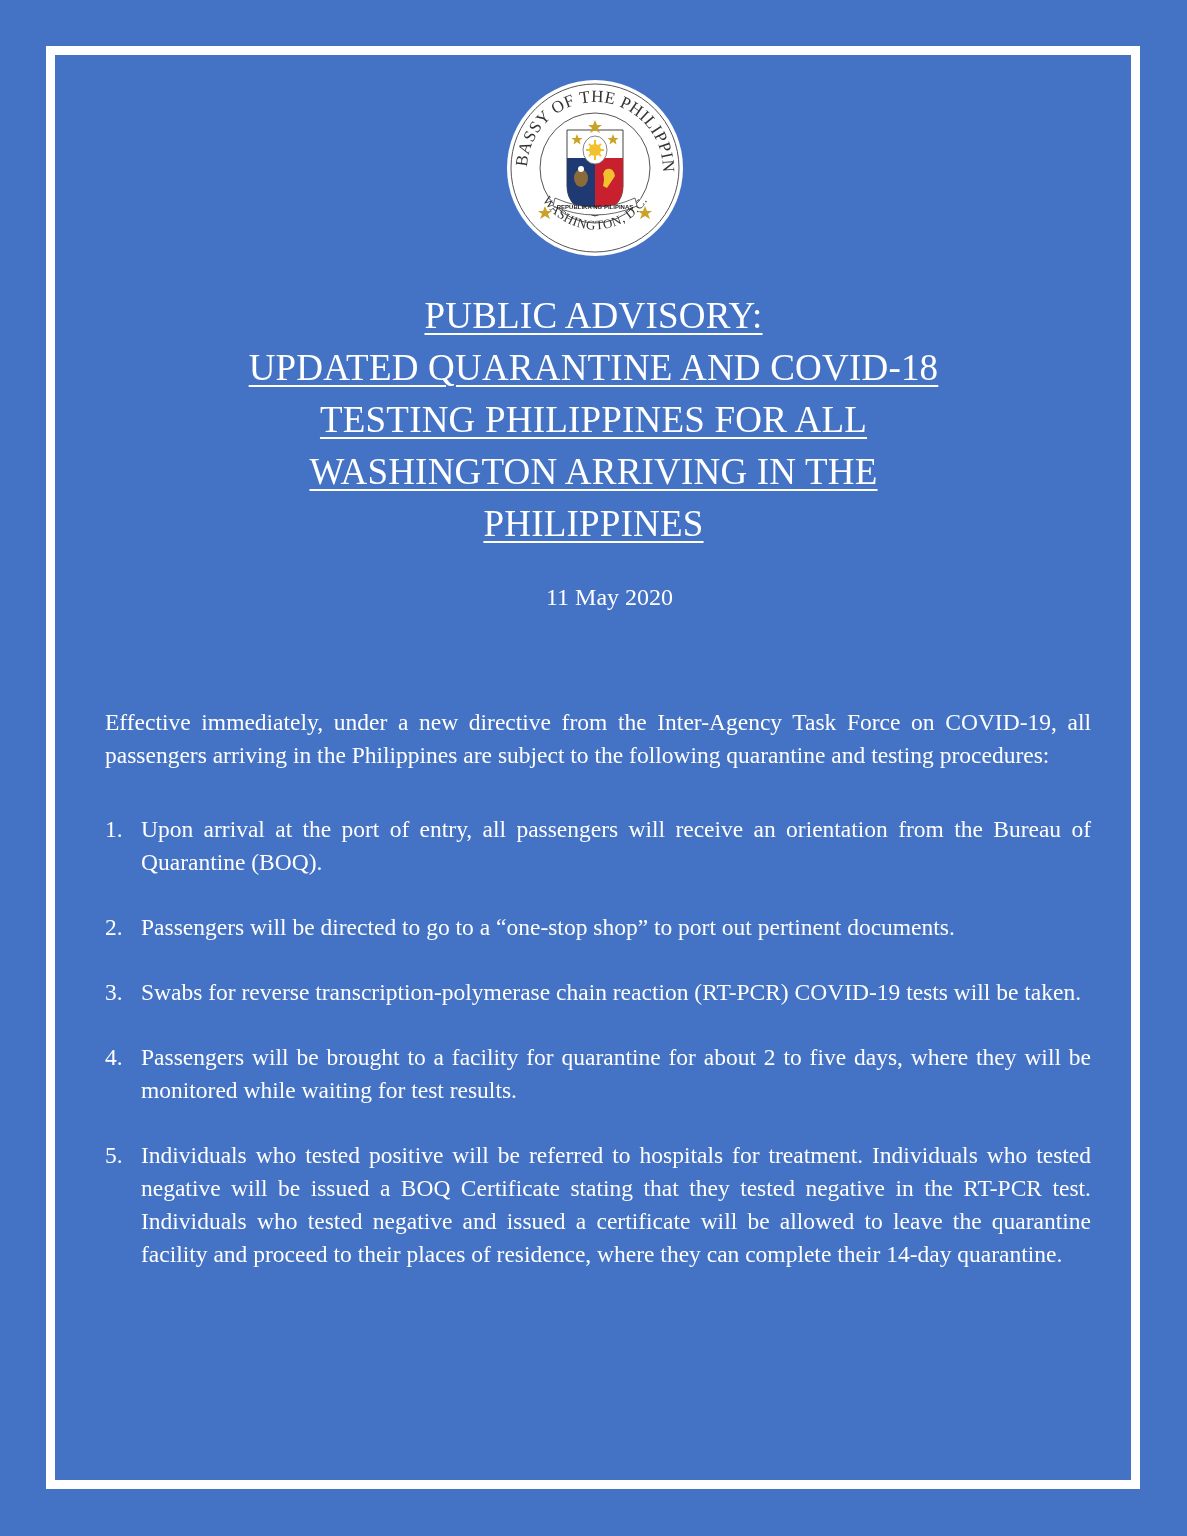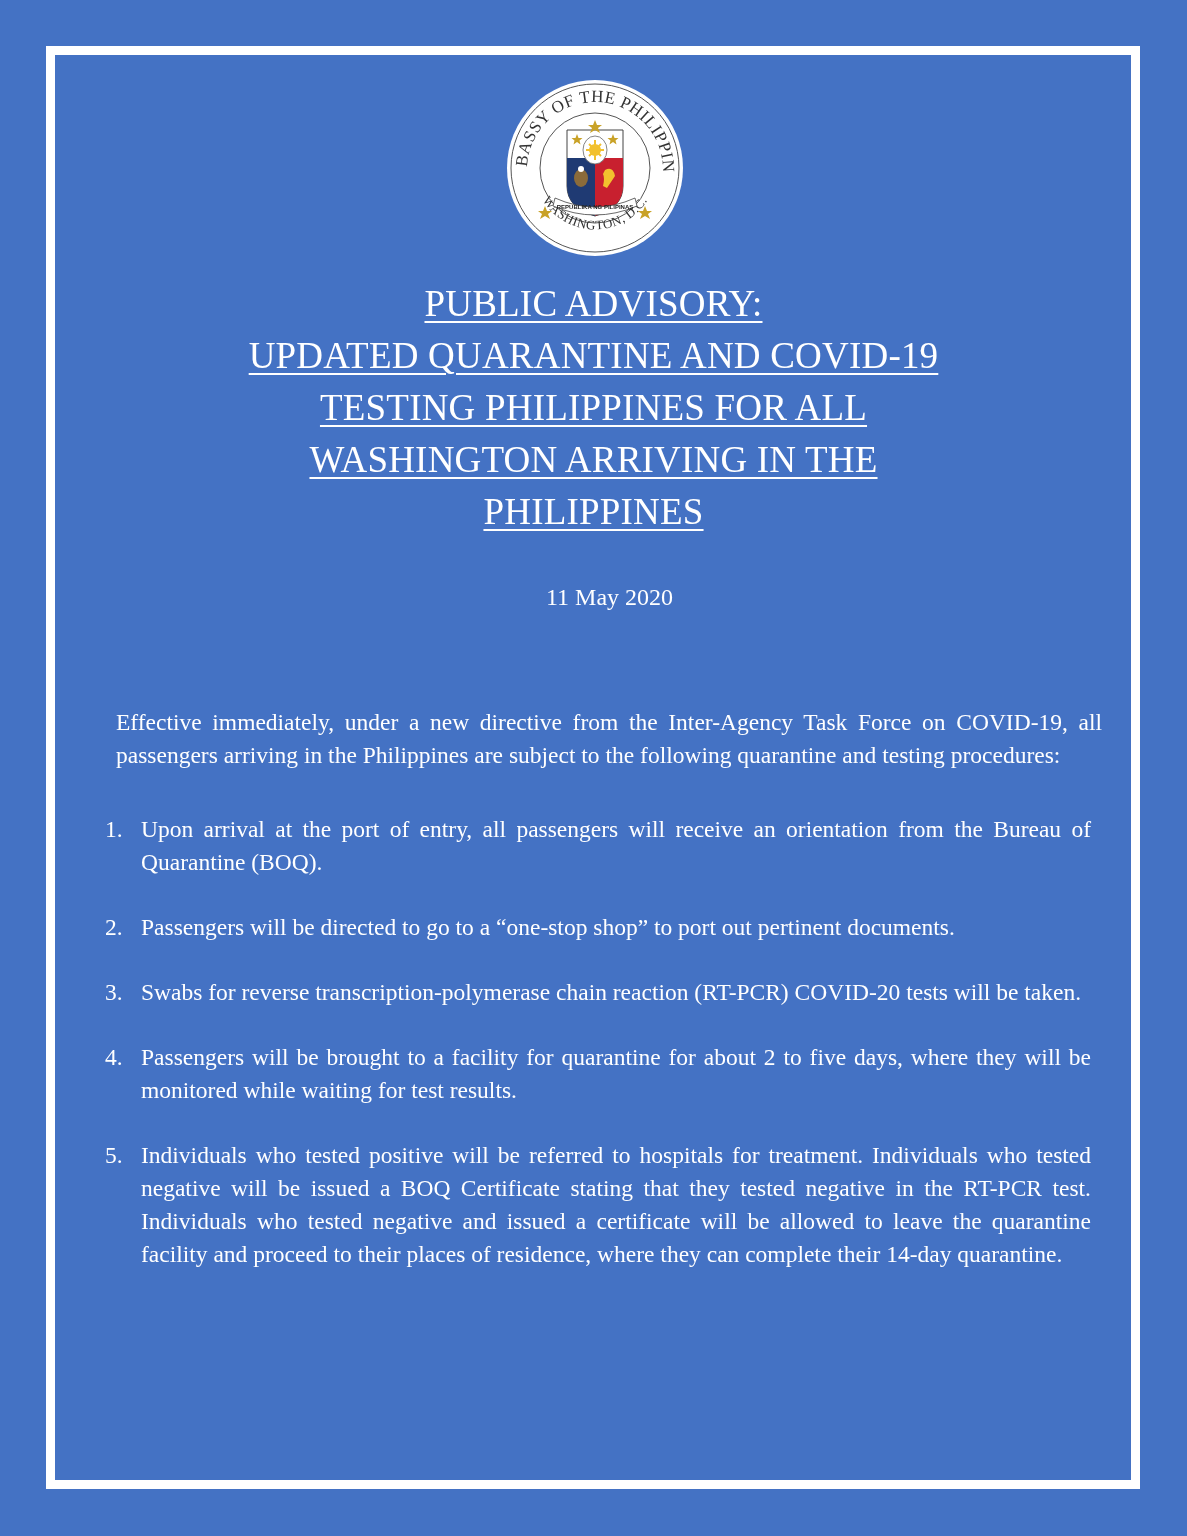--- a/index.html
+++ b/index.html
@@ -18,42 +18,42 @@
     border: 9px solid #ffffff;
   }
   .seal {
     position: absolute;
     left: 505px; top: 78px;
     width: 180px; height: 180px;
   }
   .title {
     position: absolute;
     left: 60px; width: 1067px;
-    top: 278px;
+    top: 290px;
     text-align: center;
     font-size: 37px;
     line-height: 52px;
     letter-spacing: 0.2px;
   }
   .title .line { display: block; }
   .title .line span {
     text-decoration: underline;
     text-decoration-thickness: 2px;
     text-underline-offset: 5px;
   }
   .date {
     position: absolute;
     left: 16px; width: 1187px;
     top: 584px;
     text-align: center;
     font-size: 24px;
   }
   .intro {
     position: absolute;
-    left: 116px; width: 986px;
+    left: 105px; width: 986px;
     top: 682px;
     font-size: 23.5px;
     line-height: 33px;
     text-align: justify;
   }
   .list {
     position: absolute;
     left: 105px; width: 986px;
     top: 813px;
     margin: 0; padding: 0;
@@ -117,42 +117,42 @@
     <circle cx="76" cy="91" r="3" fill="#ffffff"></circle>
     <path d="M 100 92 Q 108 88 110 98 Q 106 104 102 110 L 98 108 Q 100 100 98 96 Z" fill="#F2C12E"></path>
 
     <path d="M 50 120 Q 90 138 130 120 L 132 128 Q 90 146 48 128 Z" fill="#ffffff" stroke="#444" stroke-width="0.8"></path>
     <text x="90" y="131" text-anchor="middle" font-family="Liberation Sans, sans-serif" font-size="6" font-weight="bold" fill="#222">REPUBLIKA NG PILIPINAS</text>
   </svg>
 </div>
 
 <div class="title">
   <span class="line"><span>PUBLIC ADVISORY:</span></span>
-  <span class="line"><span>UPDATED QUARANTINE AND COVID-19</span></span>
+  <span class="line"><span>UPDATED QUARANTINE AND COVID-18</span></span>
   <span class="line"><span>TESTING PHILIPPINES FOR ALL</span></span>
   <span class="line"><span>WASHINGTON ARRIVING IN THE</span></span>
   <span class="line"><span>PHILIPPINES</span></span>
 </div>
 
 <div class="date">11 May 2020</div>
 
 <p class="intro">Effective immediately, under a new directive from the Inter-Agency Task Force on COVID-19, all passengers arriving in the Philippines are subject to the following quarantine and testing procedures:</p>
 
 <ol class="list">
   <li>
     <span class="num">1.</span>
     <span>Upon arrival at the port of entry, all passengers will receive an orientation from the Bureau of Quarantine (BOQ).</span>
   </li>
   <li>
     <span class="num">2.</span>
     <span>Passengers will be directed to go to a “one-stop shop” to port out pertinent documents.</span>
   </li>
   <li>
     <span class="num">3.</span>
-    <span>Swabs for reverse transcription-polymerase chain reaction (RT-PCR) COVID-20 tests will be taken.</span>
+    <span>Swabs for reverse transcription-polymerase chain reaction (RT-PCR) COVID-19 tests will be taken.</span>
   </li>
   <li>
     <span class="num">4.</span>
     <span>Passengers will be brought to a facility for quarantine for about 2 to five days, where they will be monitored while waiting for test results.</span>
   </li>
   <li>
     <span class="num">5.</span>
     <span>Individuals who tested positive will be referred to hospitals for treatment. Individuals who tested negative will be issued a BOQ Certificate stating that they tested negative in the RT-PCR test. Individuals who tested negative and issued a certificate will be allowed to leave the quarantine facility and proceed to their places of residence, where they can complete their 14-day quarantine.</span>
   </li>
 </ol>

